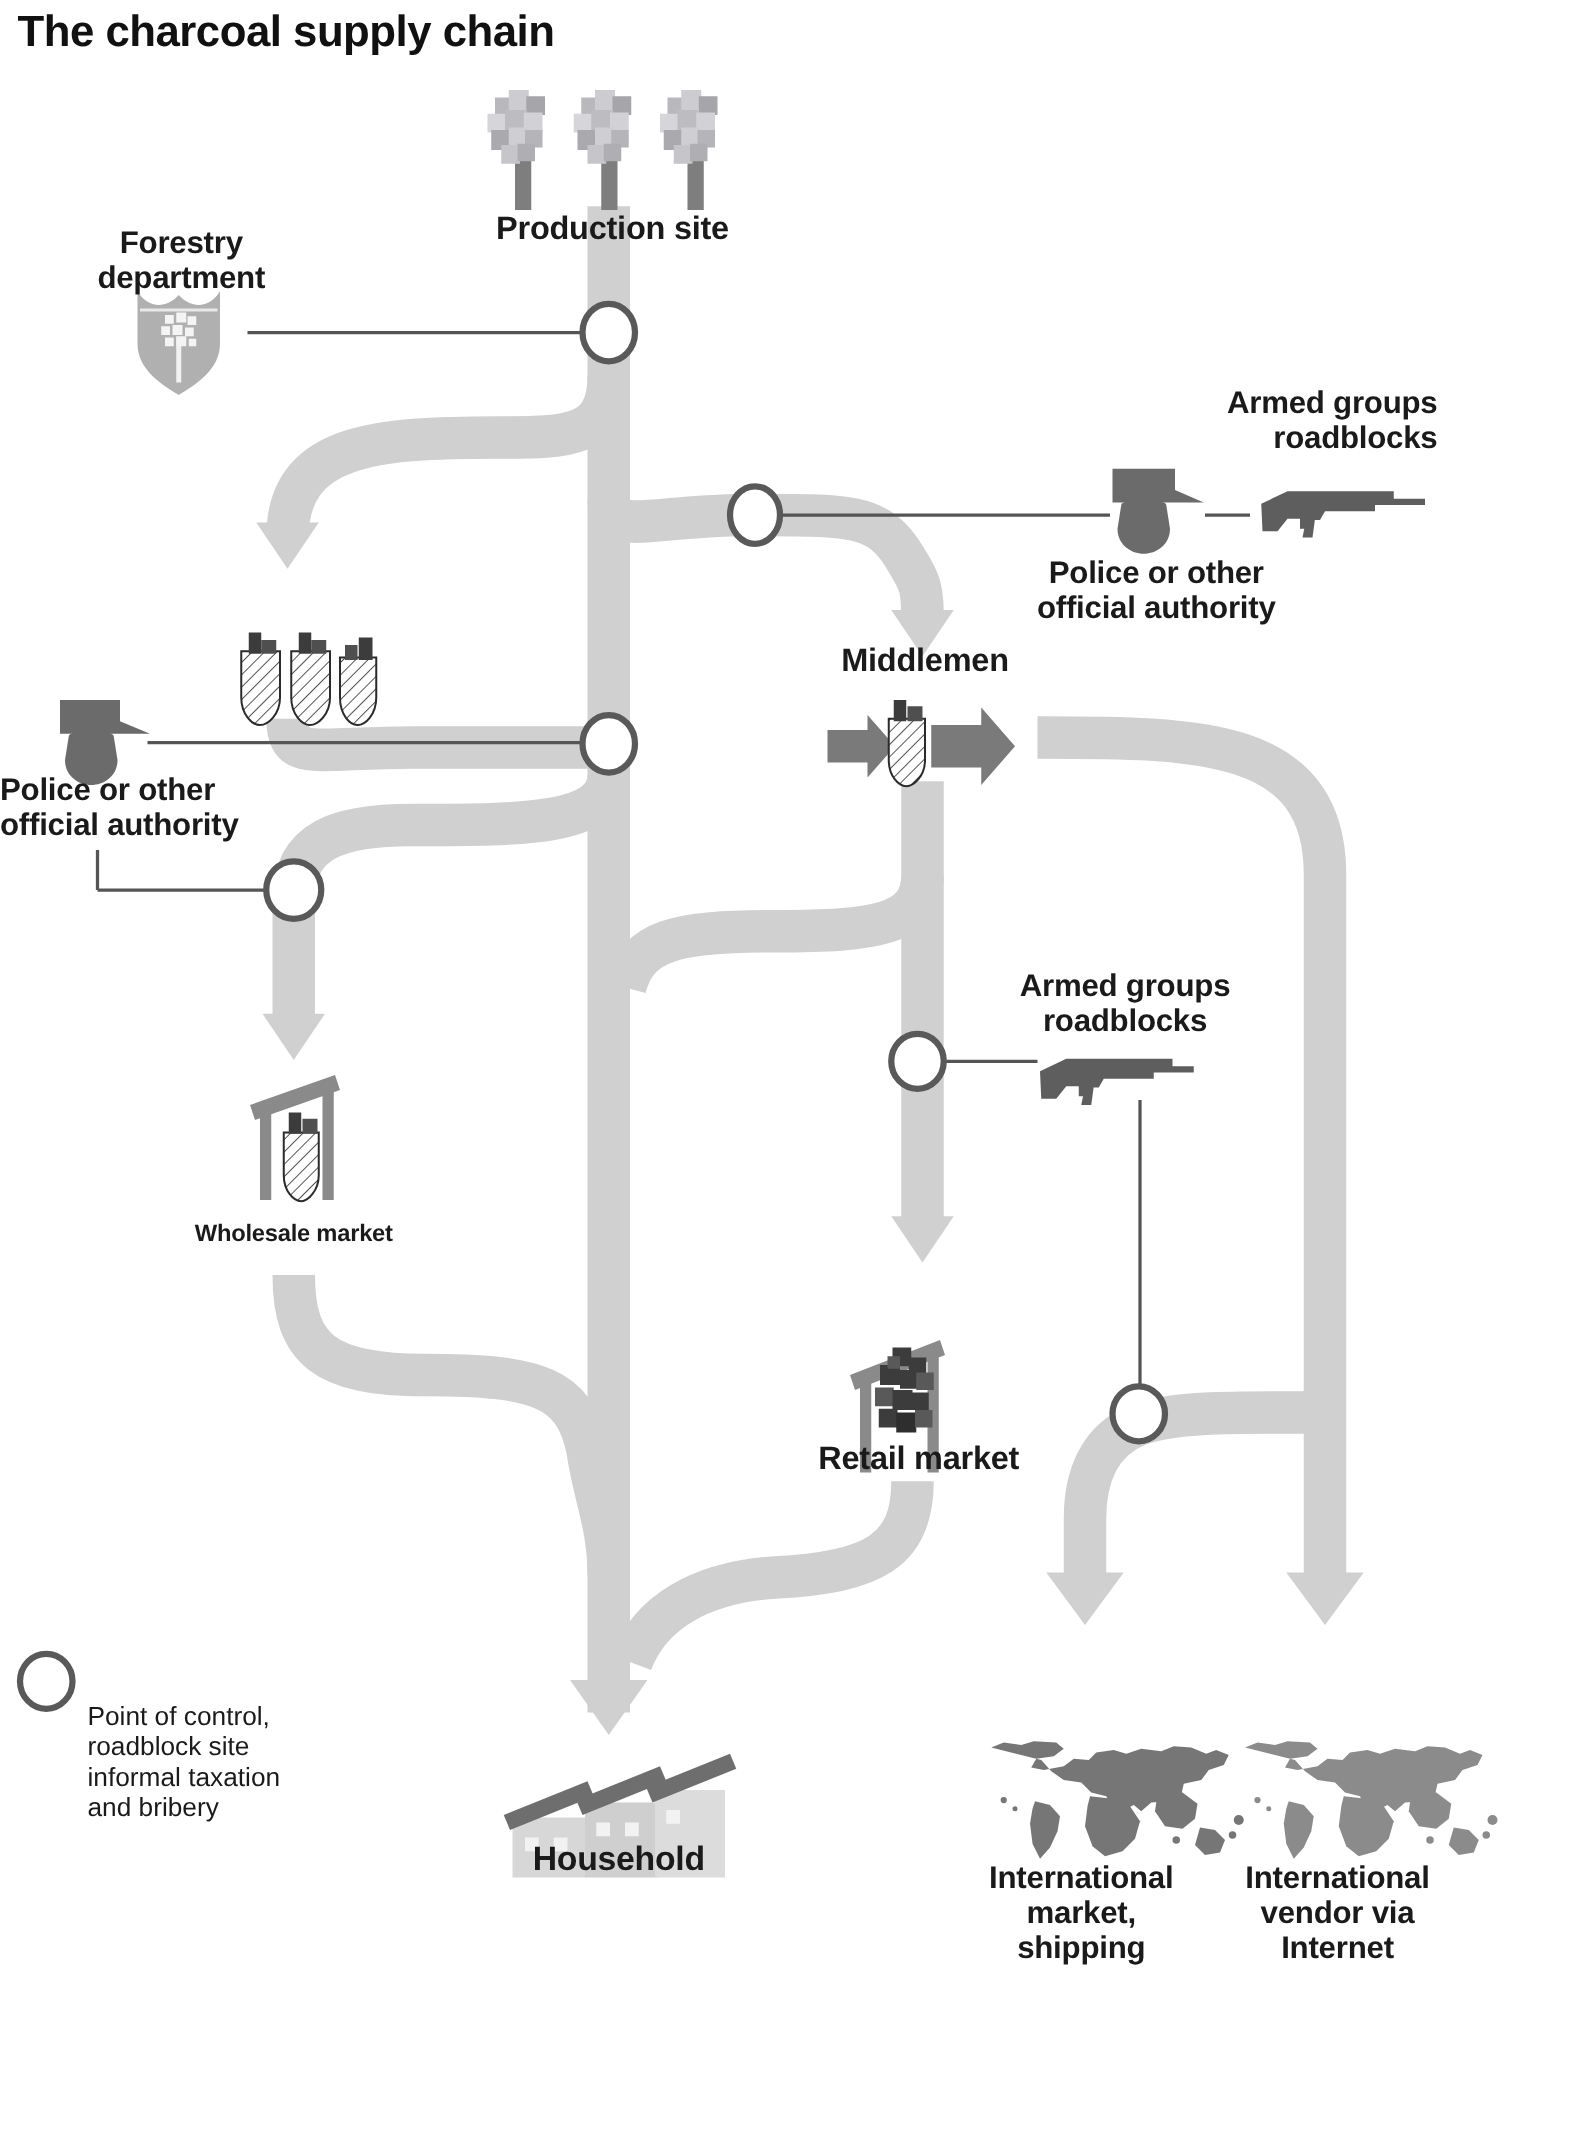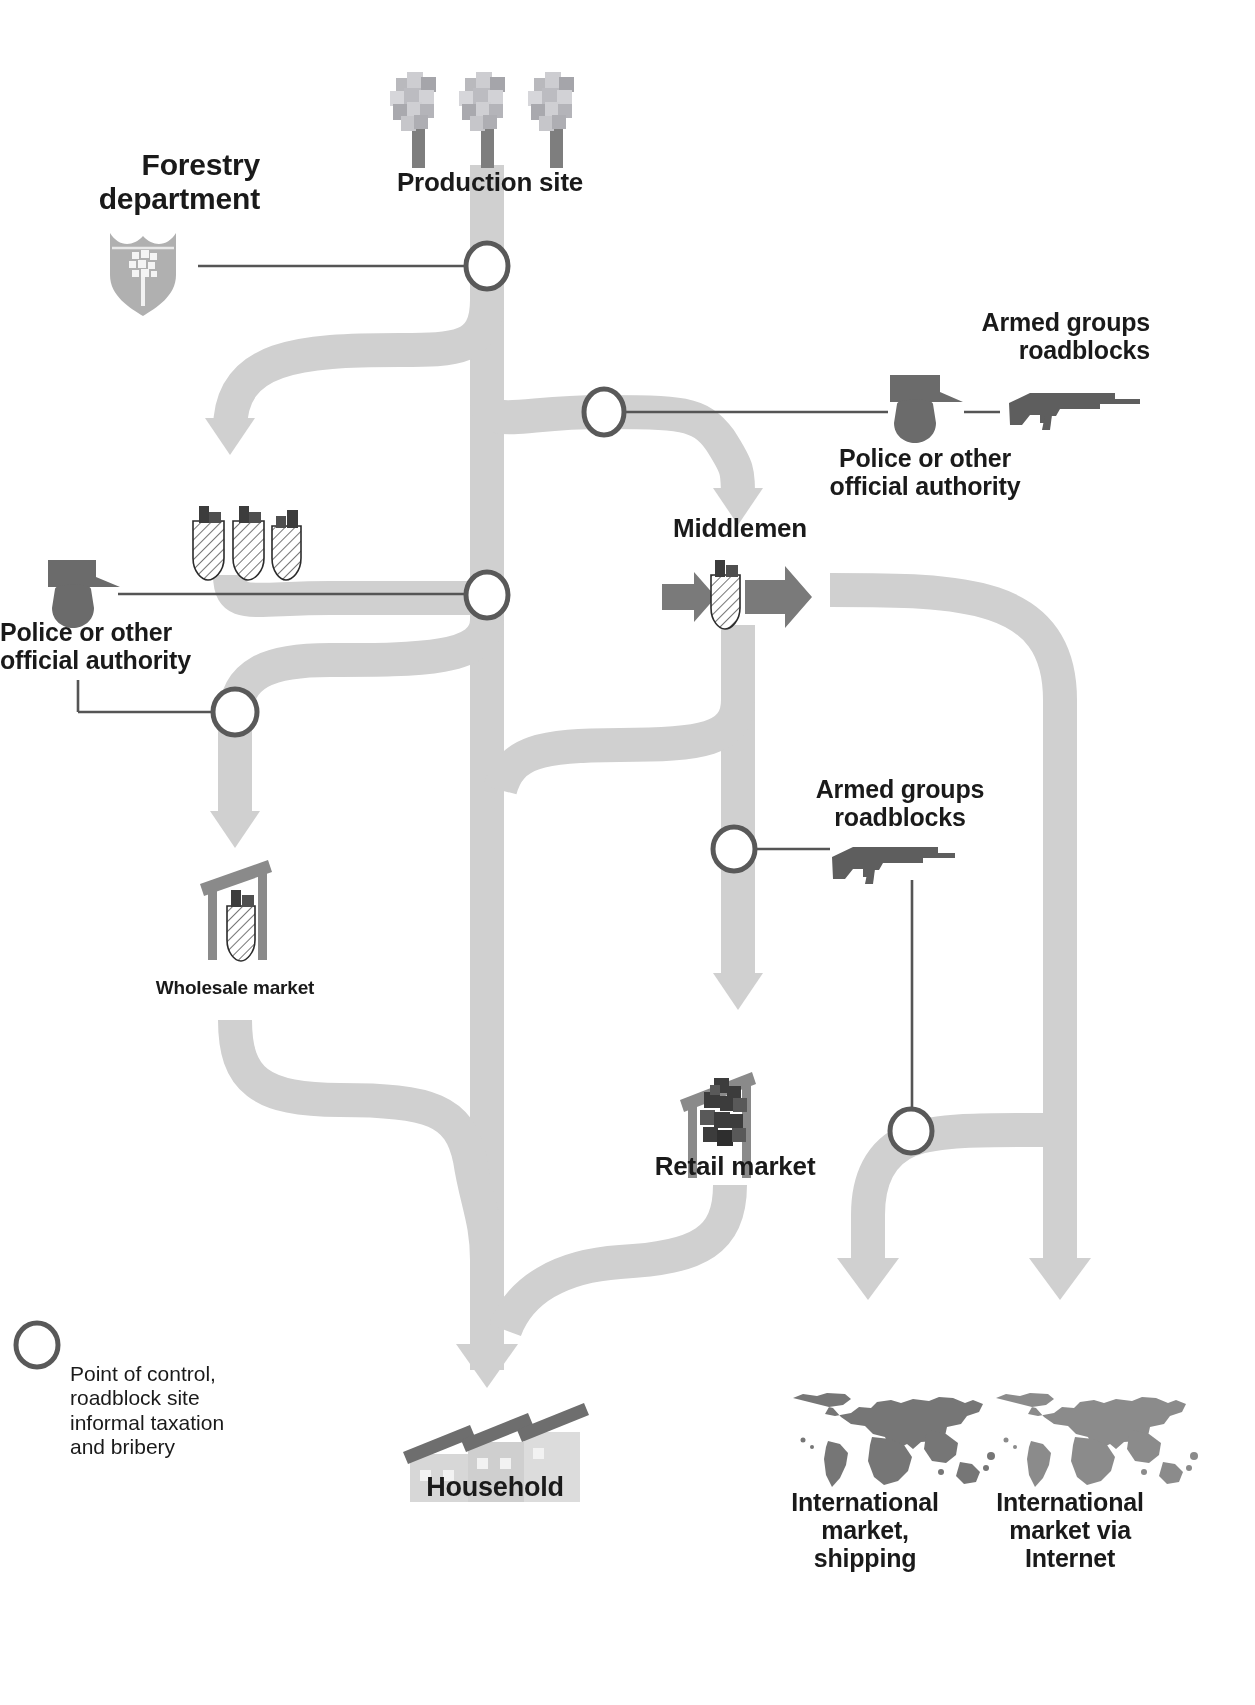--- a/index.html
+++ b/index.html
@@ -264,24 +264,25 @@
       <path d="M1133,1430 l16,4 l12,9 l-2,12 l-10,8 l-14,-2 l-8,-12 l2,-14 Z"></path>
       <path d="M1163,1462 l12,2 l8,8 l-4,10 l-12,2 l-8,-8 Z"></path>
       <circle cx="1194" cy="1456" r="4"></circle>
         <circle cx="1189" cy="1468" r="3"></circle>
         <circle cx="1144" cy="1472" r="3"></circle>
       <circle cx="1006" cy="1440" r="2.5"></circle>
         <circle cx="1015" cy="1447" r="2"></circle>
     </g>
   </svg>
 
+  <div class="title lbl" style="left:14px;top:6px;">The charcoal supply chain</div>
 
   <div class="lbl c" style="left:330px;top:168px;width:320px;font-size:26px;">Production site</div>
 
-  <div class="lbl c" style="left:30px;top:148px;width:230px;font-size:30px;text-align:right;">
+  <div class="lbl c" style="left:30px;top:180px;width:230px;font-size:25px;">
     <span>Forestry</span><br>
     <span>department</span>
   </div>
 
   <div class="lbl r" style="left:900px;top:308px;width:250px;font-size:25px;">
     <span>Armed groups</span><br>
     <span>roadblocks</span>
   </div>
 
   <div class="lbl c" style="left:790px;top:444px;width:270px;font-size:25px;">
@@ -309,21 +310,21 @@
   <div class="lbl c" style="left:370px;top:1472px;width:250px;font-size:27px;">Household</div>
 
   <div class="lbl c" style="left:770px;top:1488px;width:190px;font-size:25px;">
     <span>International</span><br>
     <span>market,</span><br>
     <span>shipping</span>
   </div>
 
   <div class="lbl c" style="left:970px;top:1488px;width:200px;font-size:25px;">
     <span>International</span><br>
-    <span>market via</span><br>
+    <span>vendor via</span><br>
     <span>Internet</span>
   </div>
 
   <div class="legend-txt" style="left:70px;top:1318px;width:240px;">
     <span>Point of control,</span><br>
     <span>roadblock site</span><br>
     <span>informal taxation</span><br>
     <span>and bribery</span>
   </div>
 

